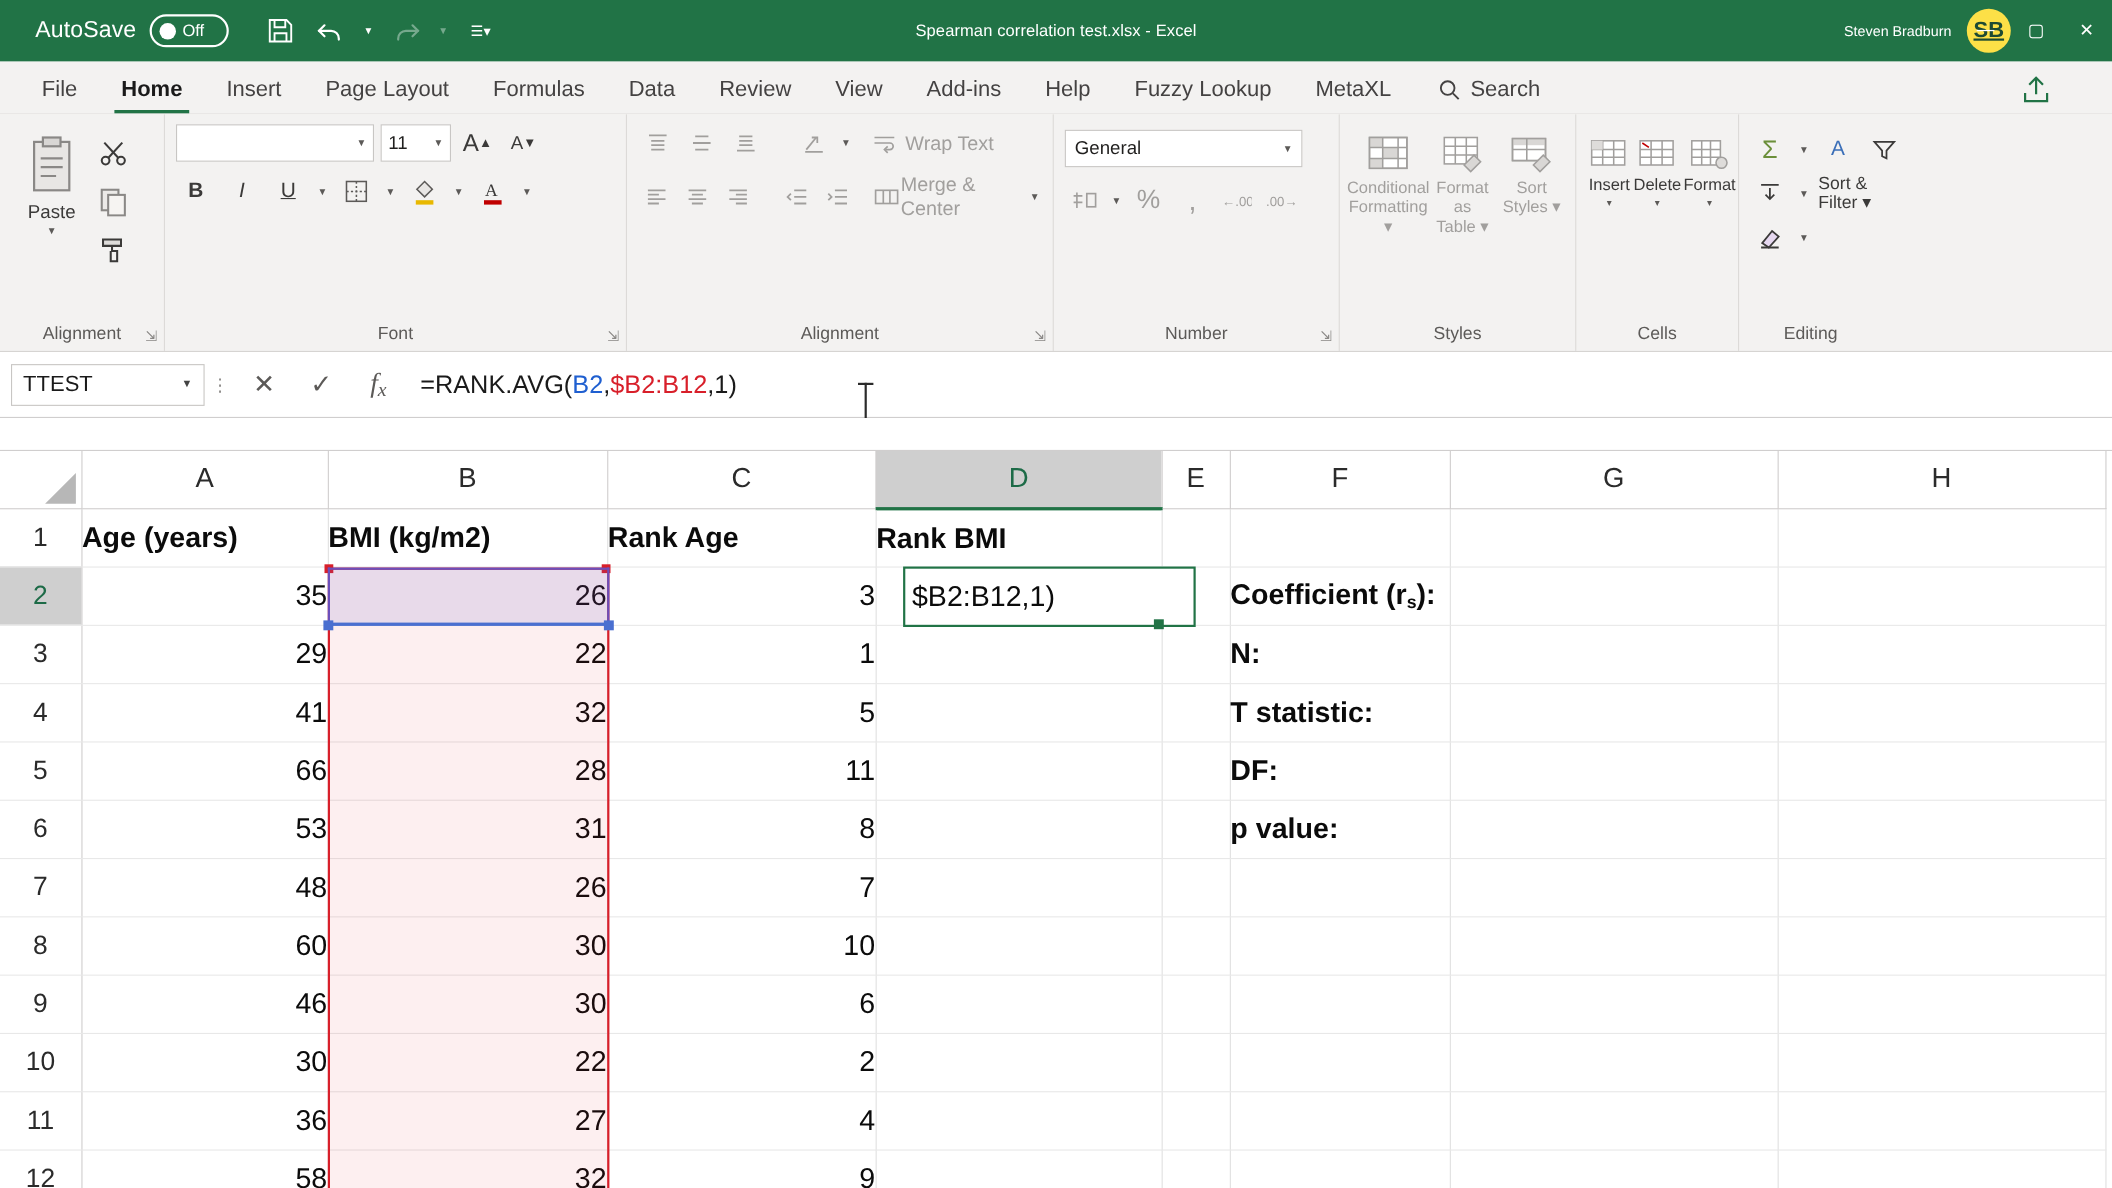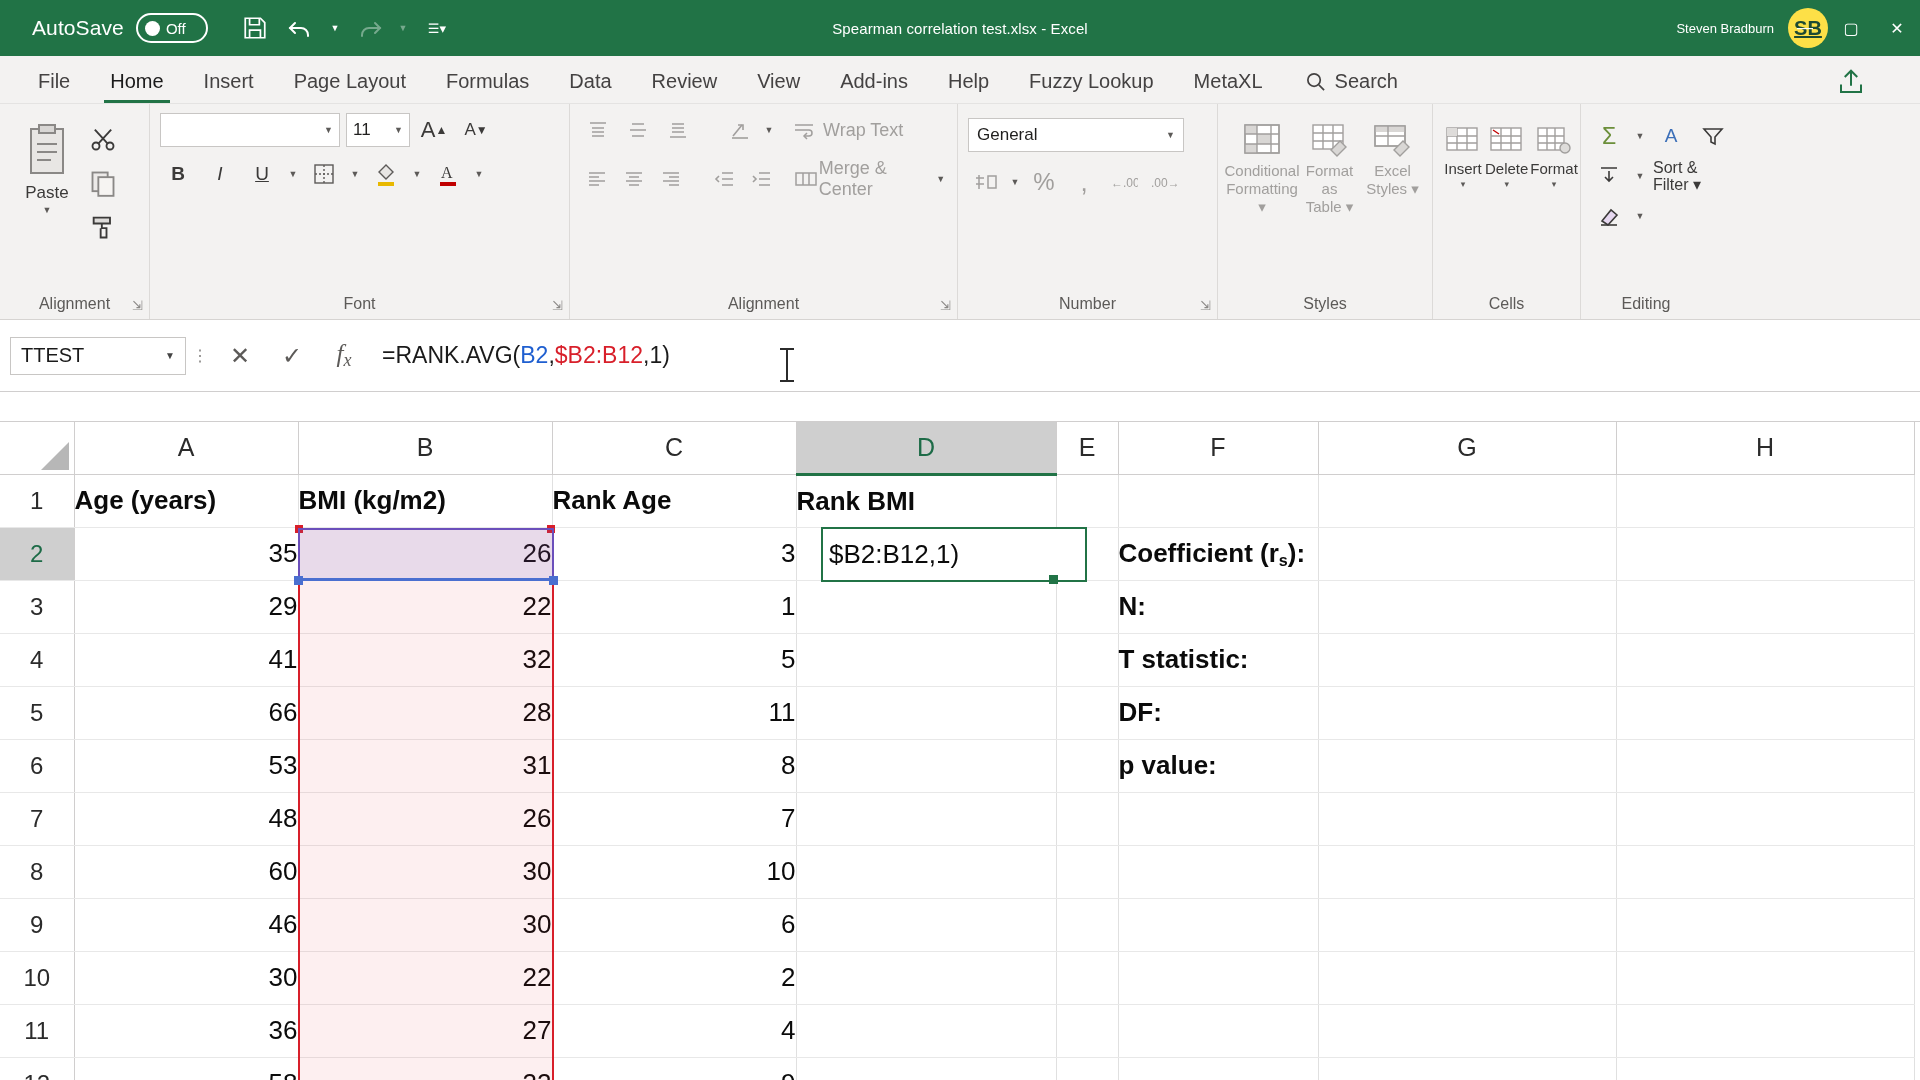--- a/index.html
+++ b/index.html
@@ -75,21 +75,21 @@
     border-bottom: 1px solid #e4e3e2;
     position: relative;
   }
   .tab {
     font-size: 20px; color: #444242;
     padding: 0 20px; height: 44px;
     display: flex; align-items: center;
     white-space: nowrap;
   }
   .tab.first { margin-left: 18px; }
-  .tab.active { color: #1a1a1a; font-weight: normal; position: relative; }
+  .tab.active { color: #1a1a1a; font-weight: bold; position: relative; }
   .tab.active::after {
     content: ""; position: absolute; left: 14px; right: 14px; bottom: 0;
     height: 3px; background: #217346;
   }
   .search-box {
     display: flex; align-items: center; gap: 9px;
     margin-left: 22px; font-size: 20px; color: #444242; height: 44px;
   }
   .share-icon {
     position: absolute; right: 54px; bottom: 6px;
@@ -183,21 +183,21 @@
   
   .cells-grp { width: 148px; }
   .cell-item { width: 48px; display:flex; flex-direction:column; align-items:center; padding-top:6px;}
   .cell-cap { font-size: 15px; color: #3b3a39; }
 
   
   .edit-grp { width: 130px; border-right: none; }
 
   
   .fxbar {
-    height: 72px; background: #ffffff;
+    height: 60px; background: #ffffff;
     display: flex; align-items: center;
     border-bottom: 1px solid #d0cece;
     position: relative;
     justify-content: center;
   }
   .namebox {
     width: 176px; height: 38px; margin-left: 10px;
     border: 1px solid #c8c6c4; background: #ffffff;
     display: flex; align-items: center; padding: 0 10px;
     font-size: 20px; color: #1a1a1a;
@@ -635,21 +635,21 @@
       <div class="style-item">
         <span>
           <svg width="46" height="42" viewBox="0 0 46 42" stroke="#a19f9d" stroke-width="1.4" fill="none">
             <rect x="5" y="6" width="30" height="20" fill="#ffffff"></rect>
             <rect x="5" y="6" width="30" height="6" fill="#d9d7d5" stroke="none"></rect>
             <rect x="5" y="6" width="30" height="20"></rect>
             <path d="M18 6v20M5 16h30"></path>
             <path d="M24 30 L33 21 L39 27 L30 36 Z" fill="#d9d7d5"></path>
           </svg>
         </span>
-        <span class="style-cap">Excel</span>
+        <span class="style-cap">Sort</span>
         <span class="style-cap"><span>Styles</span> ▾</span>
       </div>
     </div>
     <div class="grp-label">Styles</div>
   </div>
 
   <div class="grp cells-grp">
     <div class="grp-body" style="gap:2px;padding-top:6px;">
       <div class="cell-item">
         <span>

